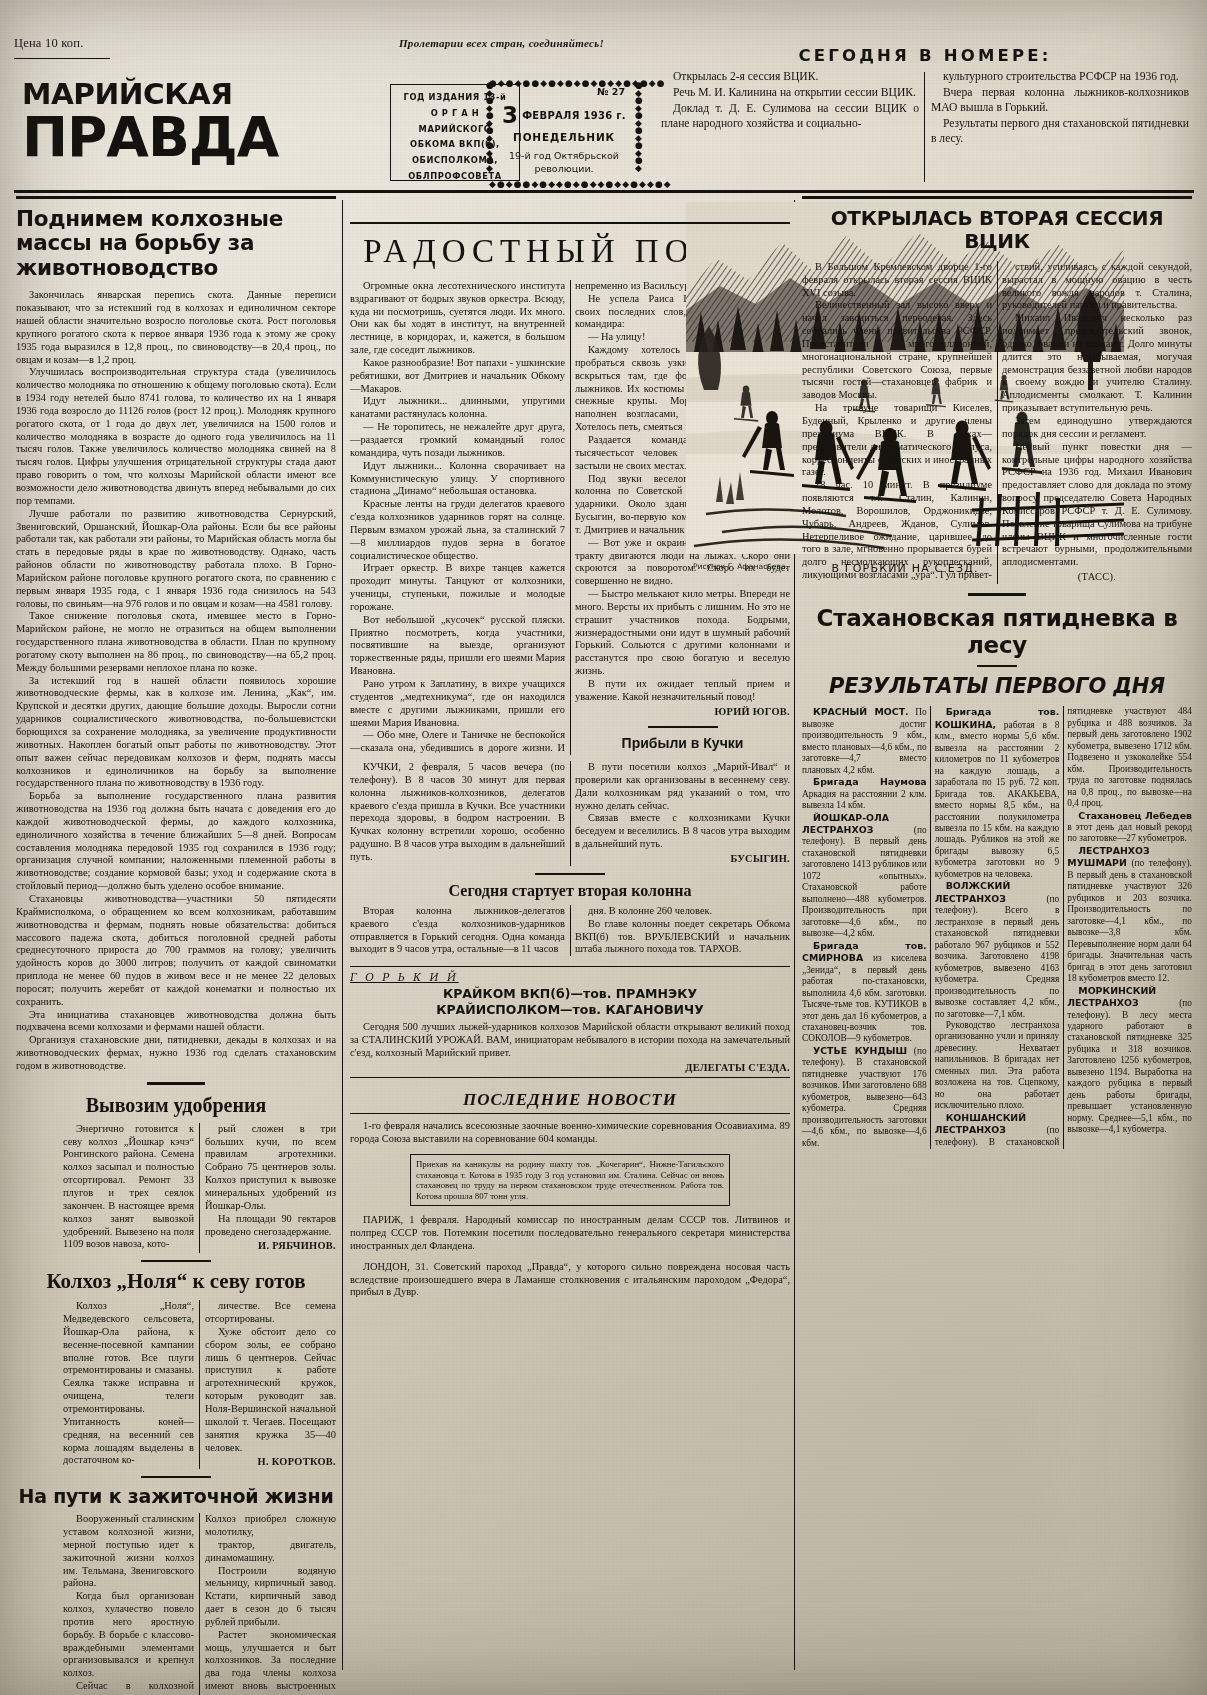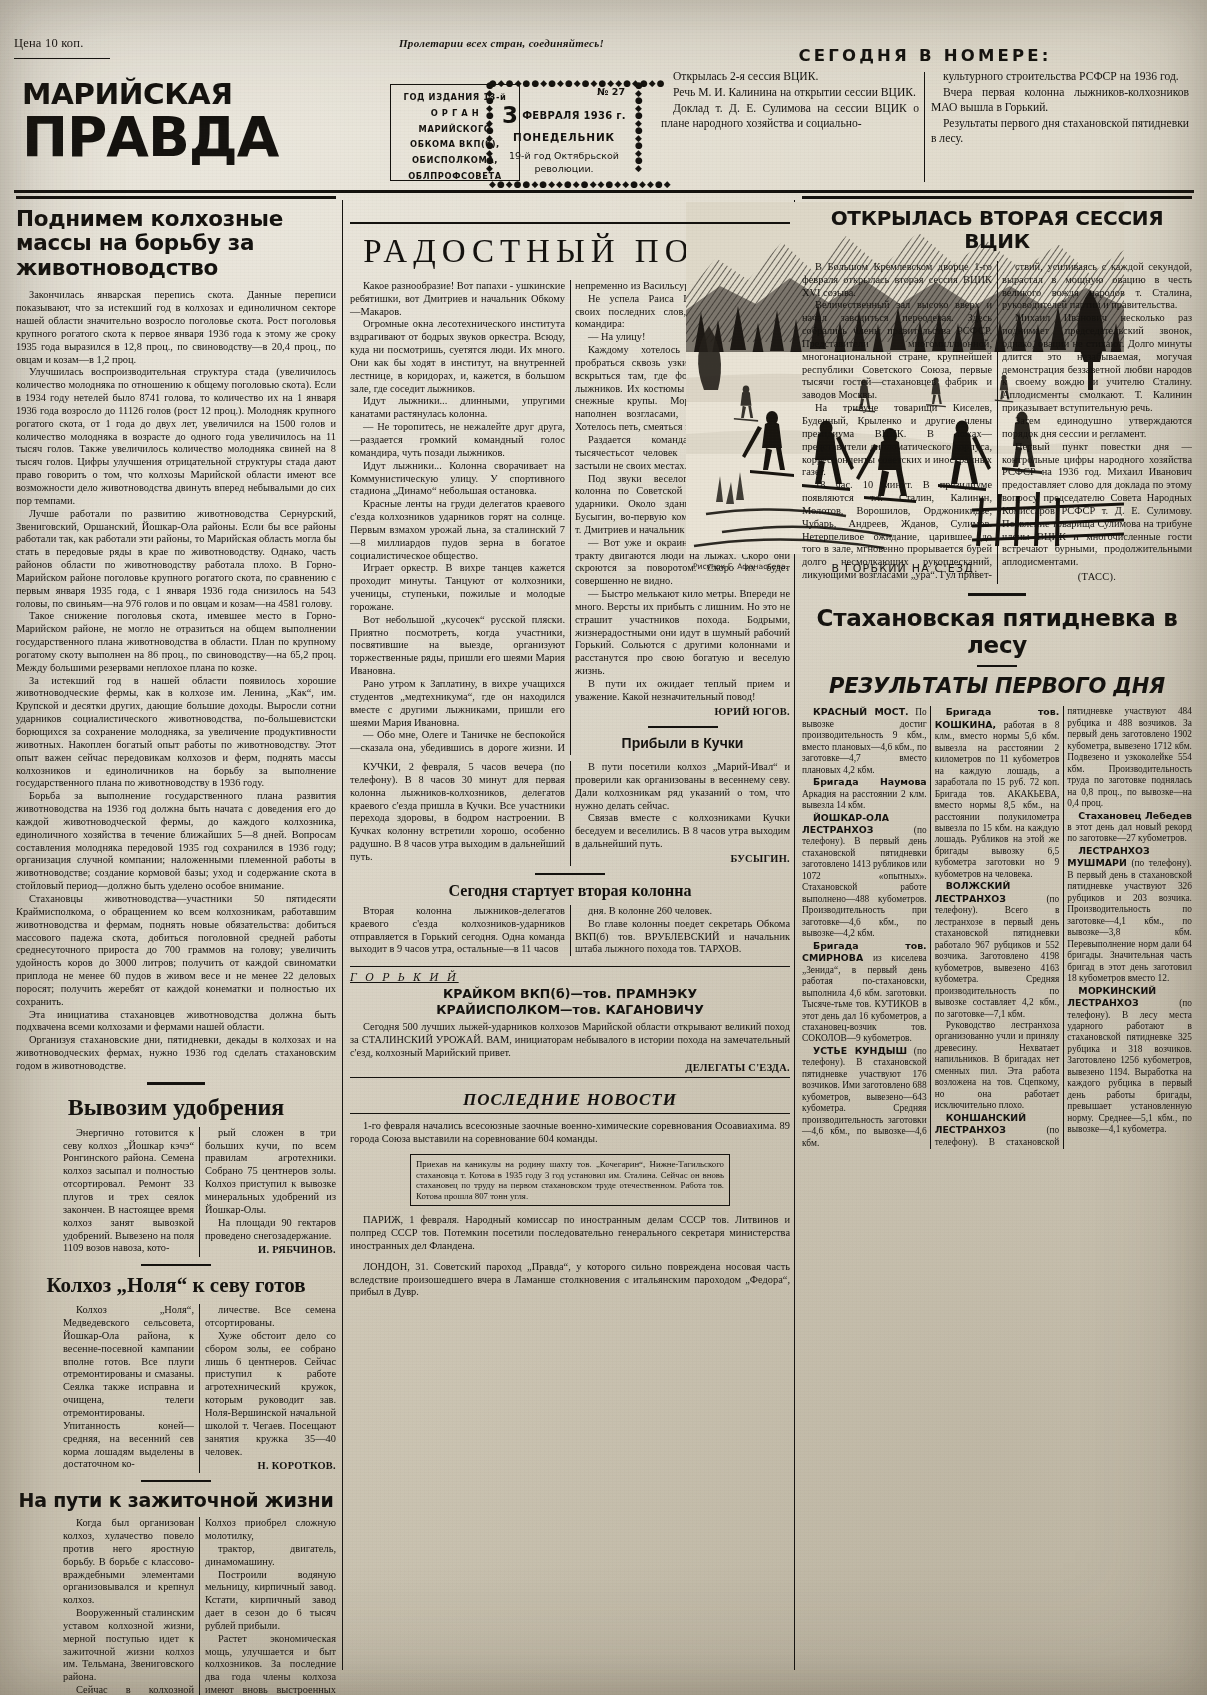--- a/index.html
+++ b/index.html
@@ -69,21 +69,21 @@
   .body{position:absolute;left:16px;top:196px;width:1176px;height:1482px;}
   .colA{position:absolute;left:0;top:0;width:320px;}
   .colB{position:absolute;left:334px;top:0;width:440px;}
   .colC{position:absolute;left:786px;top:0;width:390px;}
 
   .vline{position:absolute;width:1px;background:#14120f;}
 
   h1.big{font-family:"DejaVu Sans",sans-serif;font-weight:bold;font-size:21.5px;line-height:1.16;
          margin:0;letter-spacing:-.3px;}
   h2.mid{font-family:"DejaVu Sans",sans-serif;font-weight:bold;font-size:19px;margin:0;text-align:center;letter-spacing:-.2px;}
-  h2.serif{font-family:"Liberation Serif",serif;font-weight:bold;font-size:24px;margin:0;text-align:center;}
+  h2.serif{font-family:"Liberation Serif",serif;font-weight:bold;font-size:20px;margin:0;text-align:center;}
   h3.sm{font-family:"DejaVu Sans",sans-serif;font-weight:bold;font-size:13.5px;margin:0;text-align:center;}
 
   .txt{font-size:10.4px;line-height:1.235;text-align:justify;}
   .txt p{margin:0;text-indent:13px;}
   .two{column-count:2;column-gap:11px;column-rule:1px solid #14120f;margin-left:47px;}
   .two3{column-count:2;column-gap:10px;column-rule:1px solid #14120f;}
   .sig{text-align:right;font-weight:bold;font-size:10.4px;margin-top:2px;letter-spacing:.3px;}
   .center{text-align:center;}
   .orn{width:58px;height:3px;background:#14120f;margin:9px auto;}
   .orn2{width:70px;height:2px;background:#14120f;margin:7px auto;}
@@ -213,22 +213,22 @@
           <p>Хуже обстоит дело со сбором золы, ее собрано лишь 6 центнеров. Сейчас приступил к работе агротехнический кружок, которым руководит зав. Ноля-Вершинской начальной школой т. Чегаев. Посещают занятия кружка 35—40 человек.</p>
           <div class="sig">Н. КОРОТКОВ.</div>
         </div>
       </div>
 
       <div class="orn2"></div>
 
       <h2 class="mid">На пути к зажиточной жизни</h2>
       <div class="two" style="margin-top:6px;">
         <div class="txt">
+          <p>Вооруженный сталинским уставом колхозной жизни, мерной поступью идет к зажиточной жизни колхоз им. Тельмана, Звениговского района.</p>
           <p>Когда был организован колхоз, хулачество повело против него яростную борьбу. В борьбе с классово-враждебными элементами организовывался и крепнул колхоз.</p>
-          <p>Вооруженный сталинским уставом колхозной жизни, мерной поступью идет к зажиточной жизни колхоз им. Тельмана, Звениговского района.</p>
           <p>Сейчас в колхозной экономике 124 лошади, на молочно-товарной ферме—200 голов рогатого скота. Колхоз приобрел сложную молотилку,</p>
         </div>
         <div class="txt">
           <p>трактор, двигатель, динамомашину.</p>
           <p>Построили водяную мельницу, кирпичный завод. Кстати, кирпичный завод дает в сезон до 6 тысяч рублей прибыли.</p>
           <p>Растет экономическая мощь, улучшается и быт колхозников. За последние два года члены колхоза имеют вновь выстроенных 14 домов. В прошлом году на постройке себе хорошие дома, завели коров, свиней.</p>
           <div class="sig">П. ТЕРПИГОРЕВ.</div>
         </div>
       </div>
     </div>
@@ -392,22 +392,22 @@
 
       <div class="cap">В ГОРЬКИЙ НА С'ЕЗД.</div>
       <div class="credit" style="left:auto;right:2px;">Рисунок Г. Афанасьева.</div>
 
       <div class="rule" style="position:relative;left:0;top:26px;width:440px;height:1.6px;"></div>
 
       <h1 class="big center" style="margin-top:34px;font-family:'Liberation Serif',serif;font-size:33px;letter-spacing:6px;font-weight:normal;">РАДОСТНЫЙ ПОХОД</h1>
 
       <div class="two3" style="margin-top:10px;">
         <div class="txt">
+          <p>Огромные окна лесотехнического института вздрагивают от бодрых звуков оркестра. Всюду, куда ни посмотришь, суетятся люди. Их много. Они как бы ходят в институт, на внутренней лестнице, в коридорах, и, кажется, в большом зале, где соседит лыжников.</p>
           <p>Какое разнообразие! Вот папахи - ушкинские ребятишки, вот Дмитриев и начальник Обкому—Макаров.</p>
-          <p>Огромные окна лесотехнического института вздрагивают от бодрых звуков оркестра. Всюду, куда ни посмотришь, суетятся люди. Их много. Они как бы ходят в институт, на внутренней лестнице, в коридорах, и, кажется, в большом зале, где соседит лыжников.</p>
           <p>Идут лыжники... длинными, упругими канатами растянулась колонна.</p>
           <p>— Не торопитесь, не нежалейте друг друга,—раздается громкий командный голос командира, чуть позади лыжников.</p>
           <p>Идут лыжники... Колонна сворачивает на Коммунистическую улицу. У спортивного стадиона „Динамо“ небольшая остановка.</p>
           <p>Красные ленты на груди делегатов краевого с'езда колхозников ударников горят на солнце. Первым взмахом урожай льна, за сталинский 7—8 миллиардов пудов зерна в богатое социалистическое общество.</p>
           <p>Играет оркестр. В вихре танцев кажется проходит минуты. Танцуют от колхозники, ученицы, ступеньки, пожилые и молодые горожане.</p>
           <p>Вот небольшой „кусочек“ русской пляски. Приятно посмотреть, когда участники, посвятившие на выезде, организуют торжественные ряды, пришли его шеями Мария Ивановна.</p>
           <p>Рано утром к Заплатину, в вихре учащихся студентов „медтехникума“, где он находился вместе с другими лыжниками, пришли его шеями Мария Ивановна.</p>
           <p>— Обо мне, Олеге и Таничке не беспокойся—сказала она, убедившись в дороге жизни. И непременно из Васильсурска. Она.</p>
           <p>Не успела Раиса Петровна передохнуть своих последних слов, как затрещал голос командира:</p>
           <p>— На улицу!</p>

